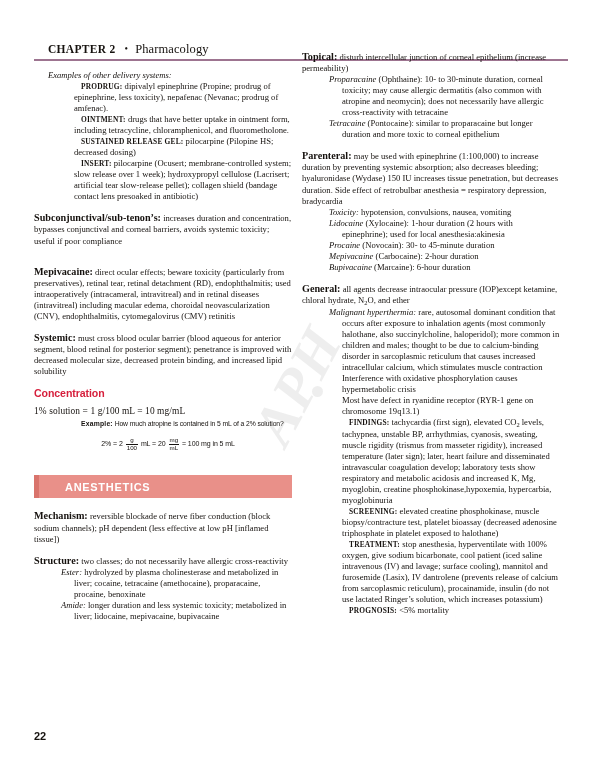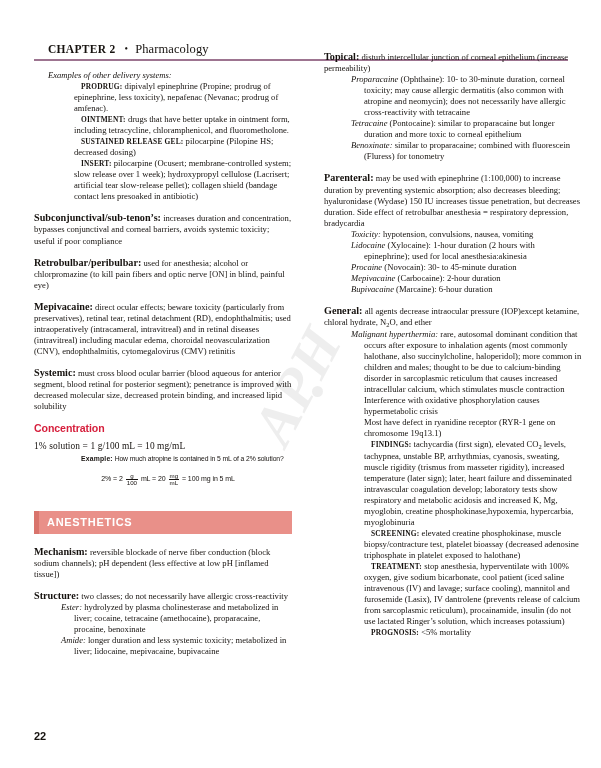--- a/index.html
+++ b/index.html
@@ -60,21 +60,21 @@
 
   
   .col {
     position: absolute;
     top: 50px;
     width: 258px;
     font-size: 8.6px;
     line-height: 1.285;
   }
   .col-left  { left: 34px; }
-  .col-right { left: 324px; }
+  .col-right { left: 302px; }
 
   
   .blk { margin-bottom: 0px; }
   .gap { height: 9px; }
   .lv1 {           
     padding-left: 14px;
     text-indent: -0px;
     margin-left: 0;
   }
   .lv2-hang {
@@ -127,21 +127,21 @@
     left: 0; top: 0; bottom: 0;
     width: 5px;
     background: #d9746c;
   }
   .banner-label {
     color: #ffffff;
     font-family: "Liberation Sans", sans-serif;
     font-weight: bold;
     font-size: 11px;
     letter-spacing: 0.7px;
-    padding-left: 13px;
+    padding-left: 31px;
   }
 
   
   .example-line {
     font-family: "Liberation Sans", sans-serif;
     font-size: 6.8px;
     padding-left: 27px;
     margin-top: 3px;
     letter-spacing: -0.1px;
   }
@@ -252,24 +252,20 @@
 
     <div class="gap"></div>
 
     <div class="blk">
       <span class="hd-lg">Subconjunctival/sub-tenon’s:</span>
       <span>increases duration and concentration, bypasses conjunctival and corneal barriers, avoids systemic toxicity; useful if poor compliance</span>
     </div>
 
     <div class="gap"></div>
 
-    <div class="blk">
-      <span class="hd-lg">Retrobulbar/peribulbar:</span>
-      <span>used for anesthesia; alcohol or chlorpromazine (to kill pain fibers and optic nerve [ON] in blind, painful eye)</span>
-    </div>
 
     <div class="gap"></div>
 
     <div class="blk">
       <span class="hd-lg">Mepivacaine:</span>
       <span>direct ocular effects; beware toxicity (particularly from preservatives), retinal tear, retinal detachment (RD), endophthalmitis; used intraoperatively (intracameral, intravitreal) and in retinal diseases (intravitreal) including macular edema, choroidal neovascularization (CNV), endophthalmitis, cytomegalovirus (CMV) retinitis</span>
     </div>
 
     <div class="gap"></div>
 
@@ -335,24 +331,20 @@
     <div class="blk lv2-hang">
       <span class="it hd">Proparacaine</span>
       <span>(Ophthaine):</span>
       <span>10- to 30-minute duration, corneal toxicity; may cause allergic dermatitis (also common with atropine and neomycin); does not necessarily have allergic cross-reactivity with tetracaine</span>
     </div>
     <div class="blk lv2-hang">
       <span class="it hd">Tetracaine</span>
       <span>(Pontocaine):</span>
       <span>similar to proparacaine but longer duration and more toxic to corneal epithelium</span>
     </div>
-    <div class="blk lv2-hang">
-      <span class="it hd">Benoxinate:</span>
-      <span>similar to proparacaine; combined with fluorescein (Fluress) for tonometry</span>
-    </div>
 
     <div class="gap"></div>
 
     <div class="blk">
       <span class="hd-lg">Parenteral:</span>
       <span>may be used with epinephrine (1:100,000) to increase duration by preventing systemic absorption; also decreases bleeding; hyaluronidase (Wydase) 150 IU increases tissue penetration, but decreases duration. Side effect of retrobulbar anesthesia = respiratory depression, bradycardia</span>
     </div>
     <div class="blk lv2-hang">
       <span class="it hd">Toxicity:</span>
       <span>hypotension, convulsions, nausea, vomiting</span>

